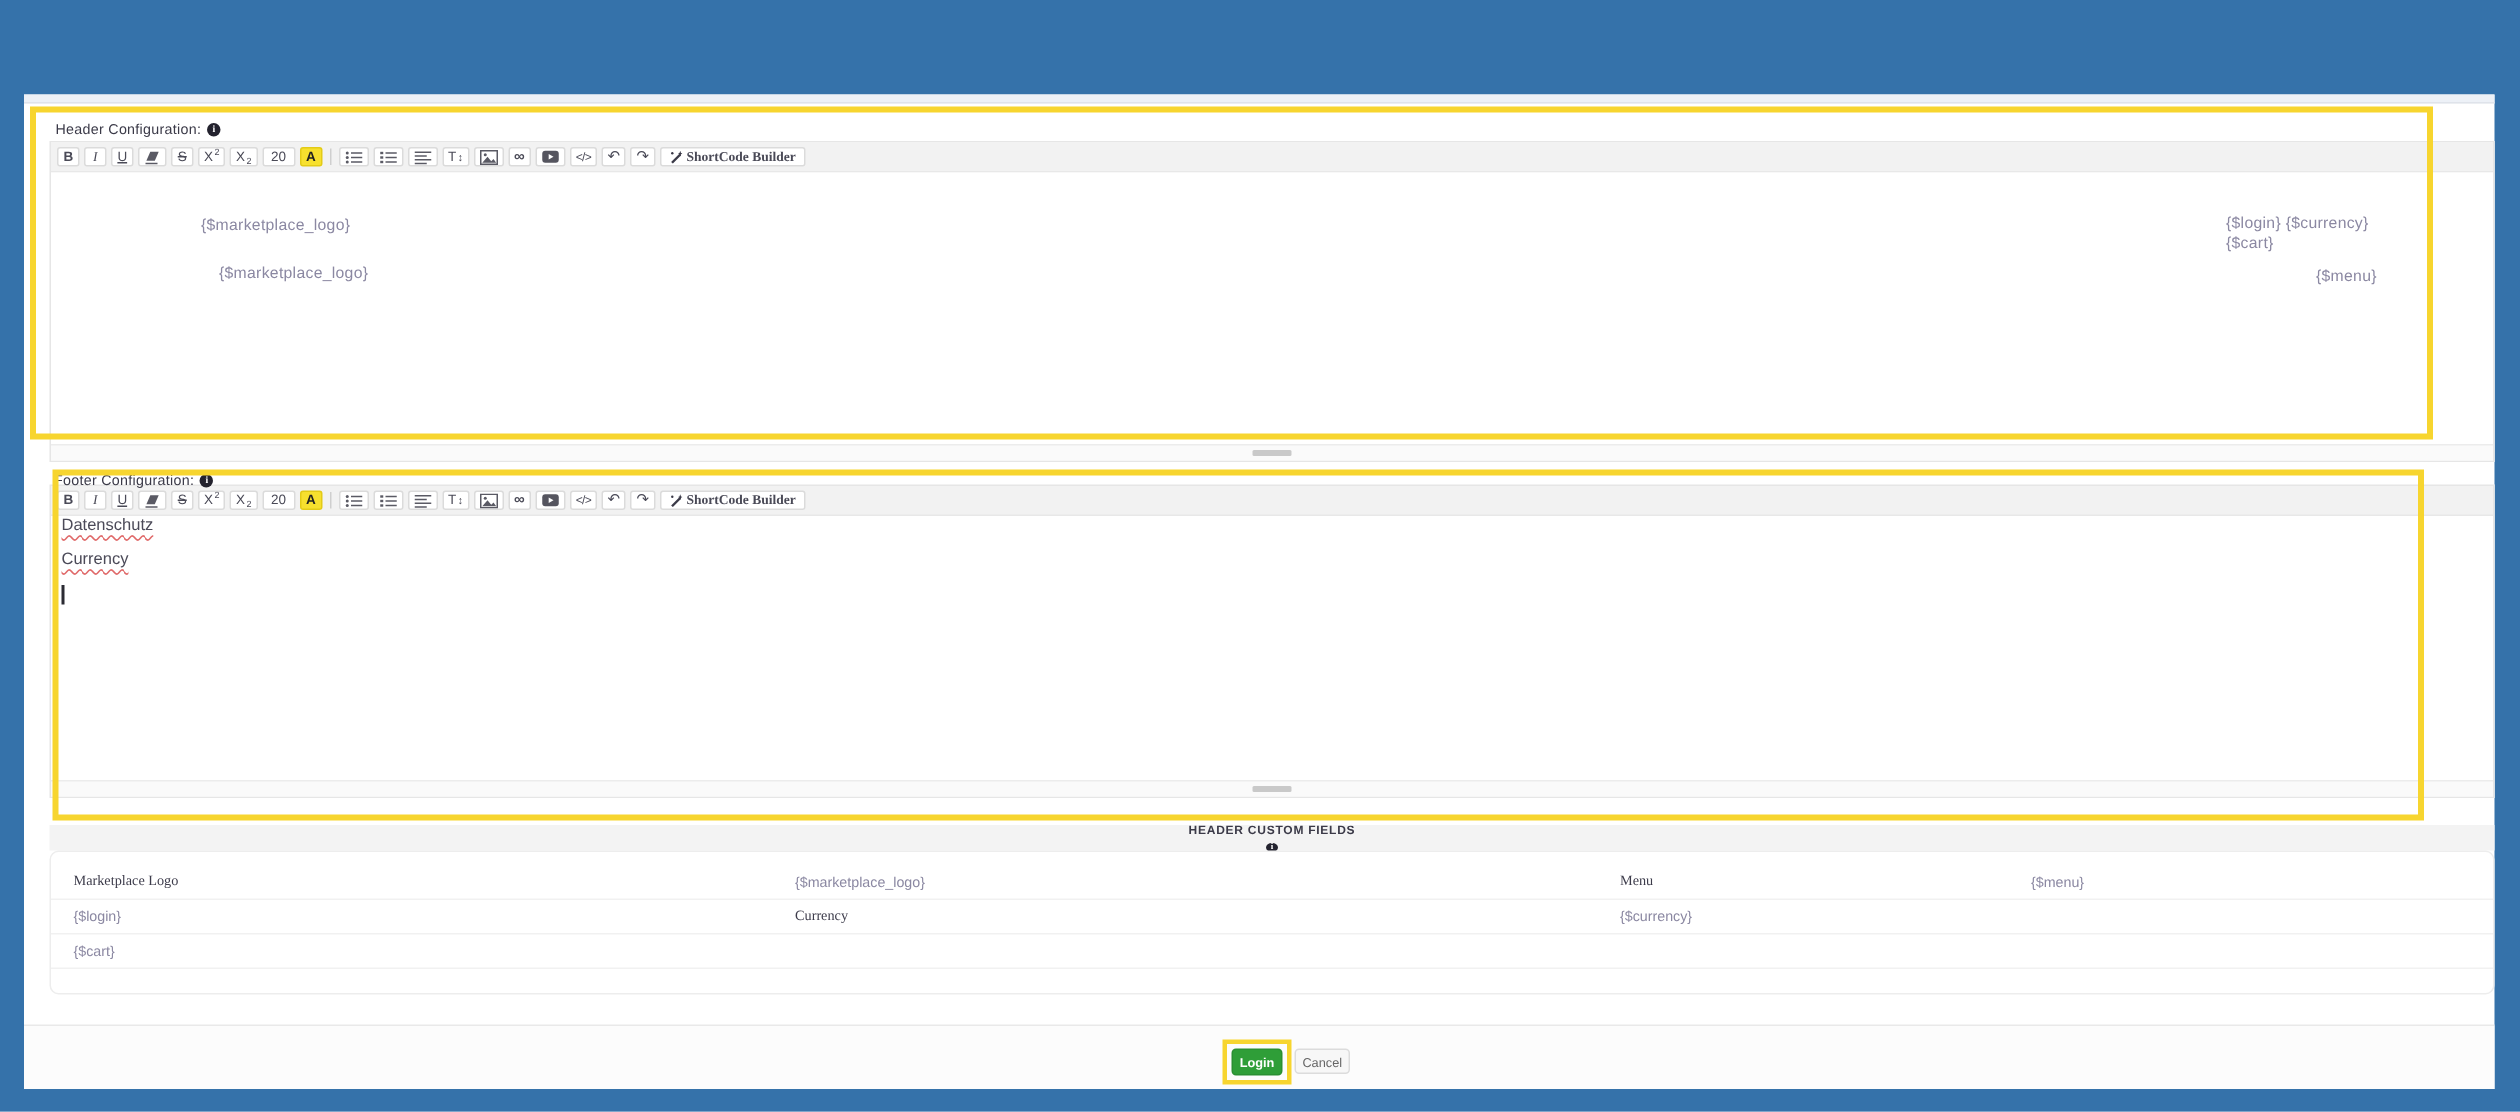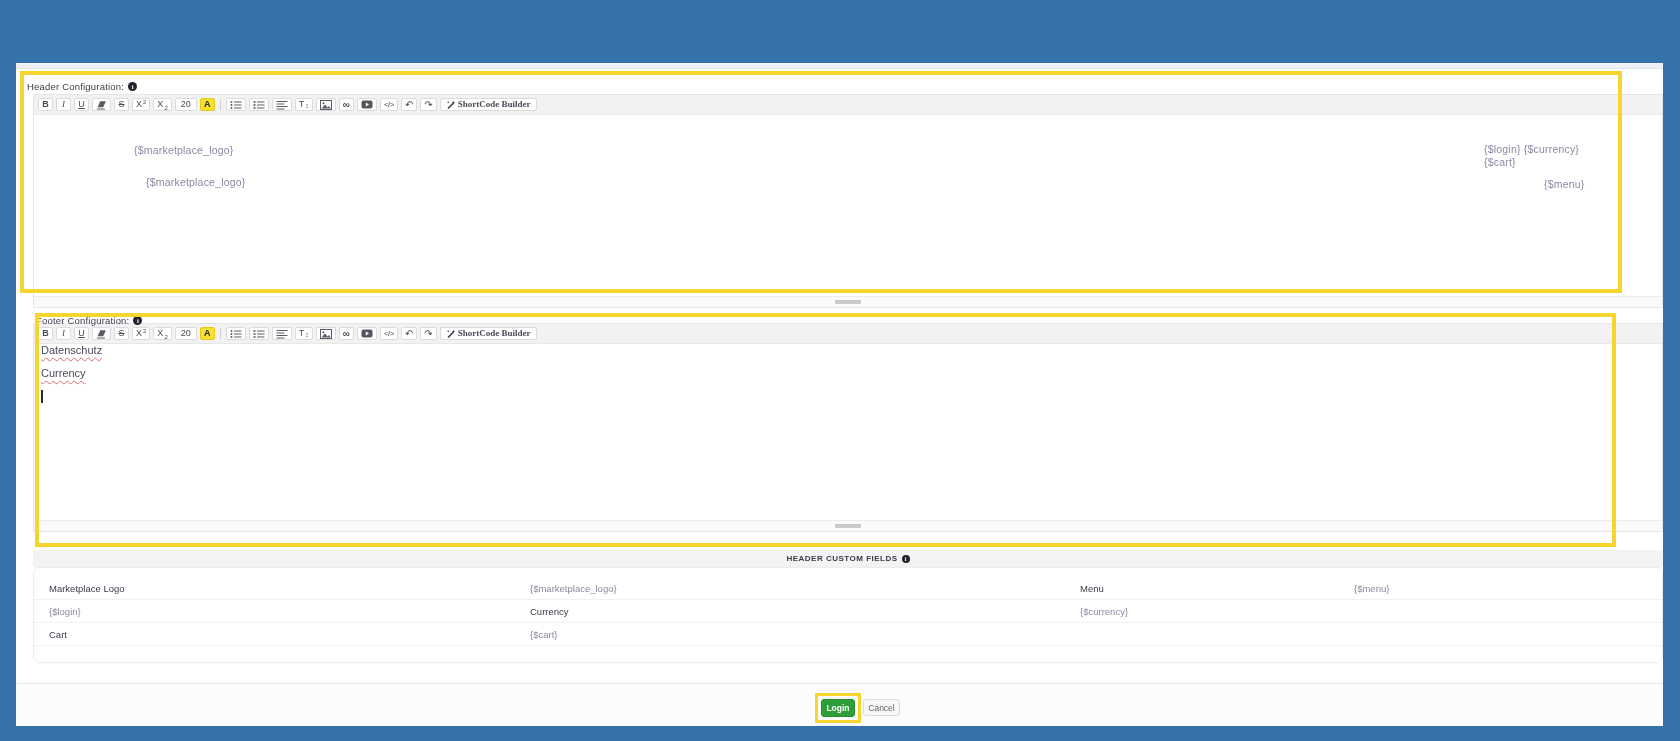--- a/index.html
+++ b/index.html
@@ -58,45 +58,45 @@
   .h-right{left:1450px;top:28px;line-height:13px;}
   .h-menu{left:1510px;top:63px;}
 
   
   .f-body{position:absolute;left:7px;top:0;font-size:11px;color:#4B4A58;}
   .f-line{margin-bottom:11px;text-decoration:underline wavy #E06A6A;text-decoration-thickness:1px;text-underline-offset:2.5px;width:max-content;}
   .caret{display:block;width:1.5px;height:13px;background:#2B2B33;margin-top:2px;animation:blink 1s step-end infinite;}
   @keyframes blink{0%,49%{opacity:1}50%,100%{opacity:0}}
 
   
-  .cf-band{position:absolute;left:17px;top:487px;width:1630px;height:17px;background:#F3F3F3;display:flex;align-items:center;justify-content:center;gap:4px;}
+  .cf-band{position:absolute;left:17px;top:487px;width:1630px;height:17px;background:#F3F3F3;display:flex;align-items:center;justify-content:center;gap:4px;flex-direction:column;}
   .cf-title{font-size:8px;font-weight:700;color:var(--ink);letter-spacing:.5px;}
   .cf-band .info-dot{width:8px;height:8px;font-size:6px;}
   .cf-card{position:absolute;left:17px;top:504px;width:1630px;height:96px;border:1px solid #EDEDED;border-radius:6px;background:#fff;padding-top:9px;}
   .cf-row{display:grid;grid-template-columns:481px 550px 274px 1fr;align-items:center;height:23px;padding-left:15px;border-bottom:1px solid #F1F1F1;}
-  .cf-label{font-size:9.5px;color:#3D3C4B;}
+  .cf-label{font-size:9.5px;color:#3D3C4B;font-family:Liberation Serif, serif;}
   .cf-value{font-size:9.5px;color:var(--muted);}
 
   
   .bottom-sep{position:absolute;left:0;top:620px;width:1647px;border-top:1px solid #E9E9E9;}
   .action-bar{position:absolute;left:0;top:621px;width:1647px;height:42px;background:#FCFCFC;}
   .update-hl{position:absolute;left:799px;top:630px;border:3px solid var(--yellow);padding:3px;z-index:41;background:transparent;}
   .btn-update{display:block;width:34px;height:18px;background:var(--green);border:1px solid #2A8F32;border-radius:3px;color:#fff;font-size:8.5px;font-weight:700;cursor:pointer;font-family:"Liberation Sans",sans-serif;}
   .btn-cancel{position:absolute;left:847px;top:636px;width:37px;height:17px;background:#F7F7F7;border:1px solid #DCDCDC;border-radius:3px;color:#666;font-size:8.5px;cursor:pointer;font-family:"Liberation Sans",sans-serif;}
 
   .icon-svg{display:block;}
 </style>
 </head>
 <body>
 
 <div class="stage">
   <div class="page">
     <div class="page-top-strip"></div>
 
-    <div class="sec-label" style="left:11px;top:18px;">
+    <div class="sec-label" style="left:21px;top:18px;">
       <span>Header Configuration:</span>
       <span class="info-dot"></span>
     </div>
 
     <div class="editor editor1">
       <div class="nt-toolbar toolbar-slot">
   <button class="chip b">B</button>
   <button class="chip i">I</button>
   <button class="chip u">U</button>
   <button class="chip">
@@ -295,21 +295,20 @@
         <span class="cf-value">{$marketplace_logo}</span>
         <span class="cf-label">Menu</span>
         <span class="cf-value">{$menu}</span>
       </div>
       <div class="cf-row">
         <span class="cf-value">{$login}</span>
         <span class="cf-label">Currency</span>
         <span class="cf-value">{$currency}</span>
       </div>
       <div class="cf-row">
-        <span class="cf-label">Cart</span>
         <span class="cf-value">{$cart}</span>
         <span class="cf-label"></span>
         <span class="cf-value"></span>
       </div>
     </div>
 
     <div class="bottom-sep"></div>
     <div class="action-bar"></div>
 
     <div class="update-hl">

